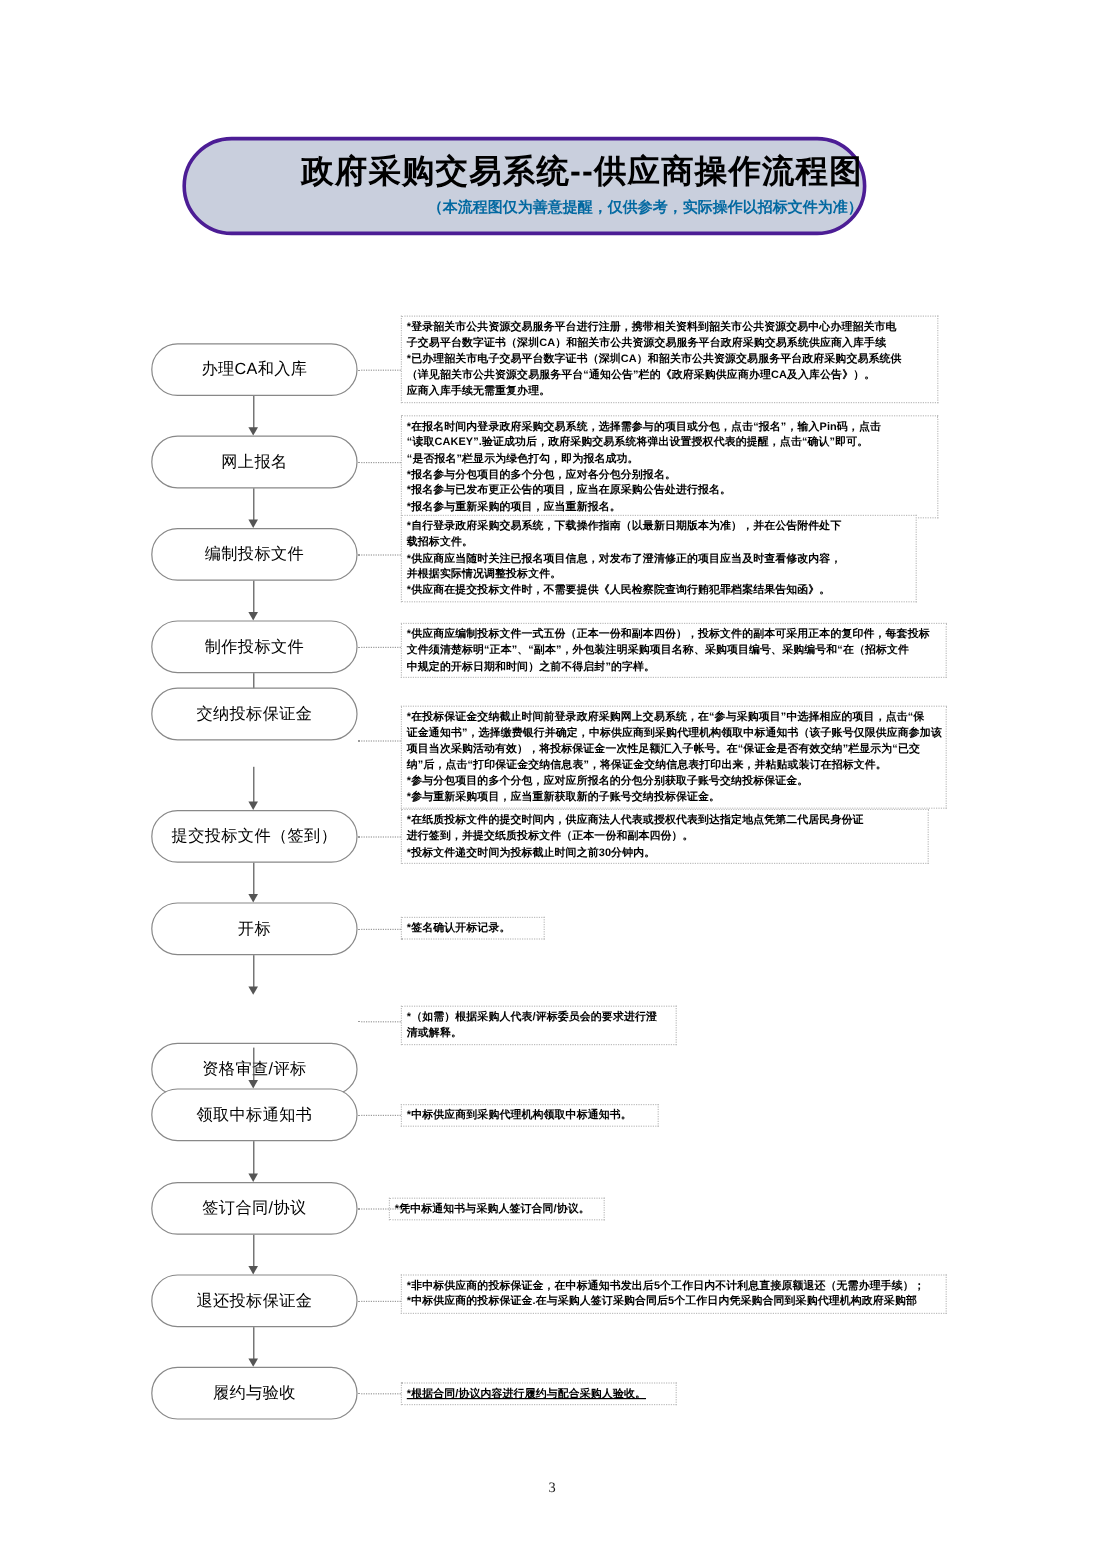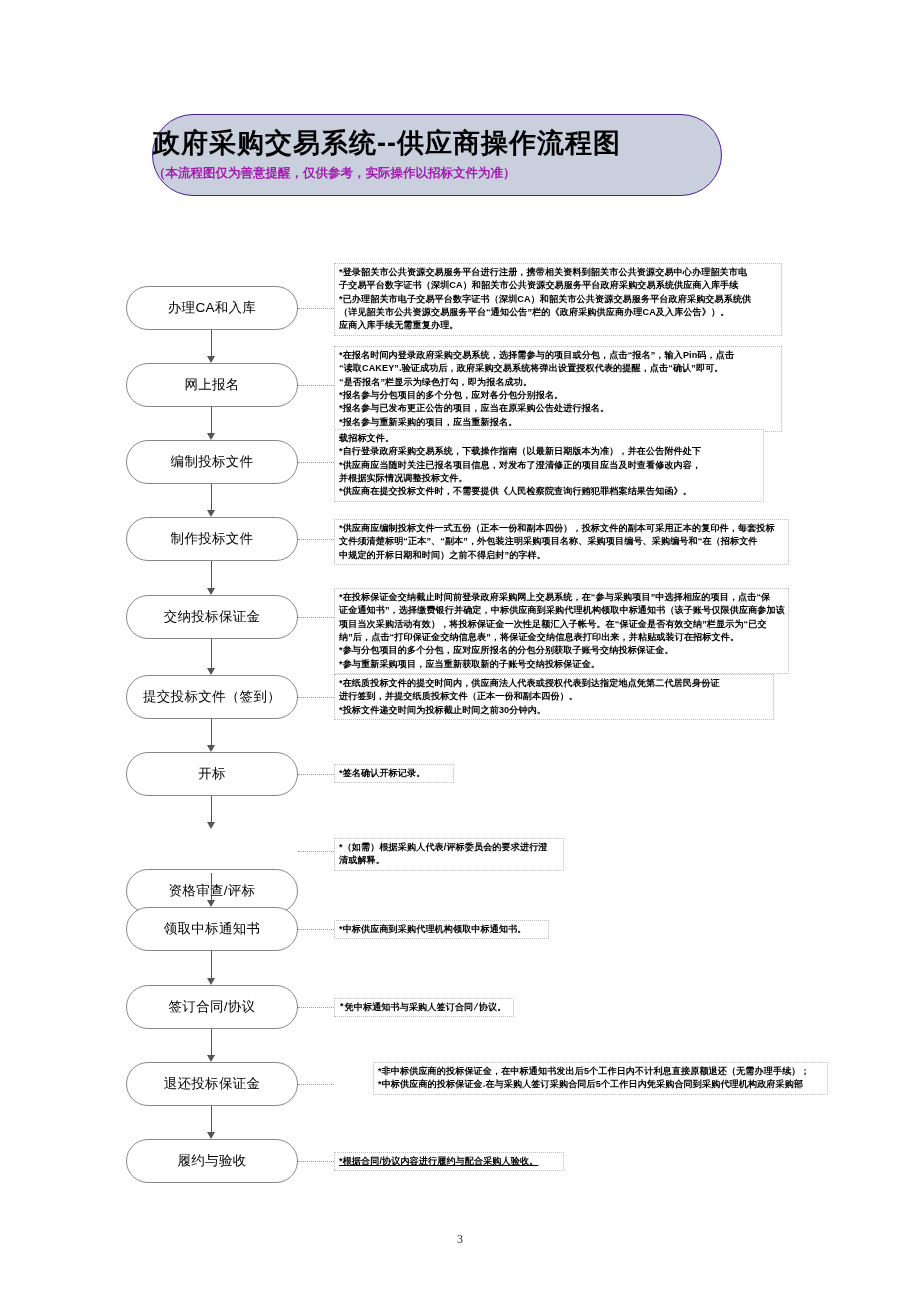--- a/index.html
+++ b/index.html
@@ -21,40 +21,40 @@
   }
 
   
   .title-banner {
     position: absolute;
     left: 152px;
     top: 114px;
     width: 570px;
     height: 82px;
     background: #c9cfdd;
-    border: 1px solid #4c1d95;
+    border: 3px solid #4c1d95;
     border-radius: 41px;
     box-sizing: border-box;
     display: flex;
     flex-direction: column;
-    align-items: flex-start;
+    align-items: flex-end;
     justify-content: center;
   }
   .title-main {
     font-size: 27px;
     font-weight: bold;
     color: #000000;
     letter-spacing: 1px;
     line-height: 1.15;
     white-space: nowrap;
   }
   .title-sub {
     font-size: 12.5px;
     font-weight: bold;
-    color: #a21caf;
+    color: #0369a1;
     margin-top: 6px;
     white-space: nowrap;
   }
 
   
   .node {
     position: absolute;
     left: 126px;
     width: 172px;
     height: 44px;
@@ -150,21 +150,21 @@
       <div class="node" style="top: 440px;">
         <span class="node-label">编制投标文件</span>
       </div>
       <div class="vconn" style="top: 484px; height: 27px;"></div>
       <div class="arrowhead" style="top: 510px;"></div>
       <div class="node" style="top: 517px;">
         <span class="node-label">制作投标文件</span>
       </div>
       <div class="vconn" style="top: 561px; height: 28px;"></div>
       <div class="arrowhead" style="top: 588px;"></div>
-      <div class="node" style="top: 595px;">
+      <div class="node" style="top: 573px;">
         <span class="node-label">交纳投标保证金</span>
       </div>
       <div class="vconn" style="top: 639px; height: 30px;"></div>
       <div class="arrowhead" style="top: 668px;"></div>
       <div class="node" style="top: 675px;">
         <span class="node-label">提交投标文件（签到）</span>
       </div>
       <div class="vconn" style="top: 719px; height: 27px;"></div>
       <div class="arrowhead" style="top: 745px;"></div>
       <div class="node" style="top: 752px;">
@@ -206,22 +206,22 @@
       <div class="note" style="left: 334px; top: 346px; width: 448px;">
         <p>*在报名时间内登录政府采购交易系统，选择需参与的项目或分包，点击“报名”，输入Pin码，点击</p>
         <p>“读取CAKEY”.验证成功后，政府采购交易系统将弹出设置授权代表的提醒，点击“确认”即可。</p>
         <p>“是否报名”栏显示为绿色打勾，即为报名成功。</p>
         <p>*报名参与分包项目的多个分包，应对各分包分别报名。</p>
         <p>*报名参与已发布更正公告的项目，应当在原采购公告处进行报名。</p>
         <p>*报名参与重新采购的项目，应当重新报名。</p>
       </div>
       <div class="leader" style="left: 298px; width: 36px; top: 385px;"></div>
       <div class="note" style="left: 334px; top: 429px; width: 430px;">
+        <p>*自行登录政府采购交易系统，下载操作指南（以最新日期版本为准），并在公告附件处下</p>
         <p>载招标文件。</p>
-        <p>*自行登录政府采购交易系统，下载操作指南（以最新日期版本为准），并在公告附件处下</p>
         <p>*供应商应当随时关注已报名项目信息，对发布了澄清修正的项目应当及时查看修改内容，</p>
         <p>并根据实际情况调整投标文件。</p>
         <p>*供应商在提交投标文件时，不需要提供《人民检察院查询行贿犯罪档案结果告知函》。</p>
       </div>
       <div class="leader" style="left: 298px; width: 36px; top: 462px;"></div>
       <div class="note" style="left: 334px; top: 519px; width: 455px;">
         <p>*供应商应编制投标文件一式五份（正本一份和副本四份），投标文件的副本可采用正本的复印件，每套投标</p>
         <p>文件须清楚标明“正本”、“副本”，外包装注明采购项目名称、采购项目编号、采购编号和“在（招标文件</p>
         <p>中规定的开标日期和时间）之前不得启封”的字样。</p>
       </div>
@@ -247,25 +247,25 @@
       <div class="leader" style="left: 298px; width: 36px; top: 774px;"></div>
       <div class="note" style="left: 334px; top: 838px; width: 230px;">
         <p>*（如需）根据采购人代表/评标委员会的要求进行澄</p>
         <p>清或解释。</p>
       </div>
       <div class="leader" style="left: 298px; width: 36px; top: 851px;"></div>
       <div class="note" style="left: 334px; top: 920px; width: 215px;">
         <p>*中标供应商到采购代理机构领取中标通知书。</p>
       </div>
       <div class="leader" style="left: 298px; width: 36px; top: 929px;"></div>
-      <div class="note" style="left: 334px; top: 998px; width: 180px; font-family: Liberation Mono, monospace;">
+      <div class="note" style="left: 324px; top: 998px; width: 180px;">
         <p>*凭中标通知书与采购人签订合同/协议。</p>
       </div>
       <div class="leader" style="left: 298px; width: 36px; top: 1007px;"></div>
-      <div class="note" style="left: 334px; top: 1062px; width: 455px; margin-left: 39px;">
+      <div class="note" style="left: 334px; top: 1062px; width: 455px;">
         <p>*非中标供应商的投标保证金，在中标通知书发出后5个工作日内不计利息直接原额退还（无需办理手续）；</p>
         <p>*中标供应商的投标保证金.在与采购人签订采购合同后5个工作日内凭采购合同到采购代理机构政府采购部</p>
       </div>
       <div class="leader" style="left: 298px; width: 36px; top: 1084px;"></div>
       <div class="note" style="left: 334px; top: 1152px; width: 230px; text-decoration: underline;">
         <p>*根据合同/协议内容进行履约与配合采购人验收。</p>
       </div>
       <div class="leader" style="left: 298px; width: 36px; top: 1161px;"></div>
     </div>
 

